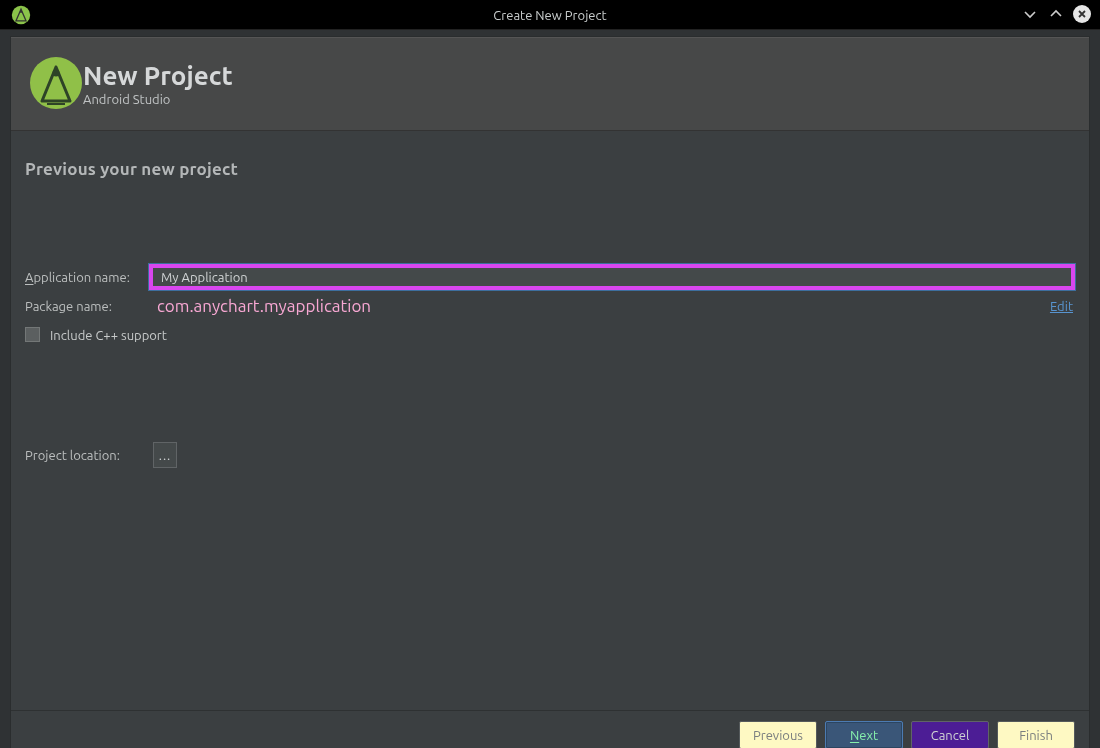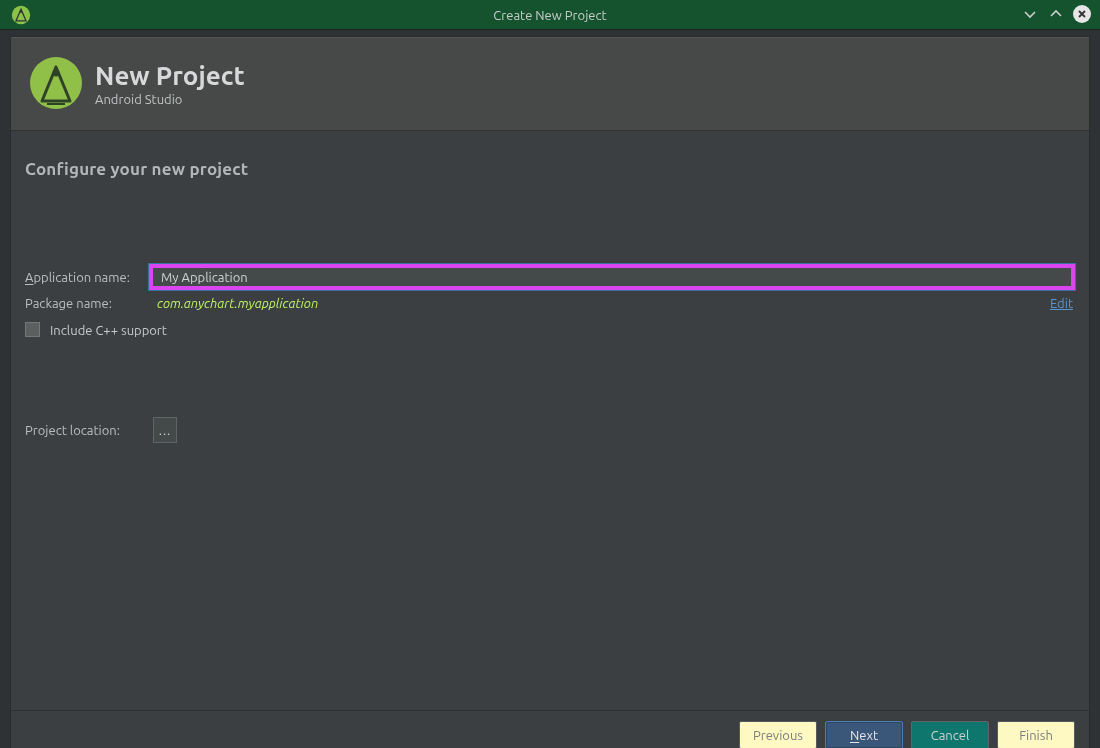--- a/index.html
+++ b/index.html
@@ -20,21 +20,21 @@
     .window {
       position: absolute;
       top: 0;
       left: 0;
       width: 1100px;
       height: 748px;
       background: #2f3234;
     }
     .titlebar {
       height: 30px;
-      background: #14532d;
+      background: #000000;
       display: flex;
       align-items: center;
       position: relative;
       border-bottom: 1px solid #222;
     }
     .titlebar-icon {
       margin-left: 10px;
       width: 22px;
       height: 22px;
       display: flex;
@@ -84,21 +84,20 @@
       border: 1px solid #2a2d2e;
       height: 726px;
       display: flex;
       flex-direction: column;
     }
     .header-band {
       background: #474848;
       padding: 18px 18px 20px 18px;
       display: flex;
       align-items: center;
-      gap: 12px;
       border-top: 1px solid #555;
       border-bottom: 1px solid #333;
     }
     .as-logo {
       width: 54px;
       height: 54px;
       flex-shrink: 0;
     }
     .header-texts h1 {
       font-size: 26px;
@@ -157,24 +156,23 @@
       flex: 1;
       display: flex;
     }
     .package-row {
       display: flex;
       align-items: center;
       margin-top: 6px;
     }
     .package-value {
       flex: 1;
-      color: #bef264;
-      font-size: 13px;
+      color: #f9a8d4;
+      font-size: 17px;
       padding-left: 8px;
-      font-style: italic;
     }
     .edit-link {
       color: #5894d0;
       text-decoration: underline;
       cursor: pointer;
       font-size: 13px;
       padding-right: 2px;
     }
     .checkbox-row {
       display: flex;
@@ -189,21 +187,21 @@
       margin-right: 10px;
       cursor: pointer;
     }
     .checkbox-label {
       color: #c7caca;
       font-size: 13px;
     }
     .location-row {
       display: flex;
       align-items: center;
-      margin-top: 80px;
+      margin-top: 100px;
     }
     .browse-btn {
       width: 24px;
       height: 26px;
       background: #44494a;
       border: 1px solid #606466;
       margin-left: 4px;
       display: flex;
       align-items: center;
       justify-content: center;
@@ -235,25 +233,25 @@
     }
     .btn.disabled {
       color: #7a7e7f;
       background: #fef9c3;
       border-color: #555a5c;
       cursor: default;
     }
     .btn.primary {
       background: #3a5678;
       border: 1px solid #4c7bb2;
-      color: #e5e5e5;
+      color: #86efac;
       box-shadow: inset 0 0 0 1px #2c4560;
     }
     .btn.cancel {
-      background: #0f766e;
+      background: #4c1d95;
     }
   </style>
 </head>
 <body>
 
 <div class="window">
 
   <div class="titlebar">
     <div class="titlebar-icon">
       <svg viewBox="0 0 24 24" width="20" height="20">
@@ -295,21 +293,21 @@
           <path d="M18 48 L36 48" stroke="#2e4327" stroke-width="2"></path>
         </svg>
       </div>
       <div class="header-texts">
         <h1>New Project</h1>
         <div class="sub">Android Studio</div>
       </div>
     </div>
 
     <div class="content">
-      <div class="section-title">Configure your new project</div>
+      <div class="section-title">Previous your new project</div>
 
       <div class="form-row">
         <div class="form-label">
           <span class="underline">A</span><span>pplication name:</span>
         </div>
         <div class="input-cursor-wrap">
           <input type="text" class="text-input focused" value="My Application" style="">
         </div>
       </div>
 

